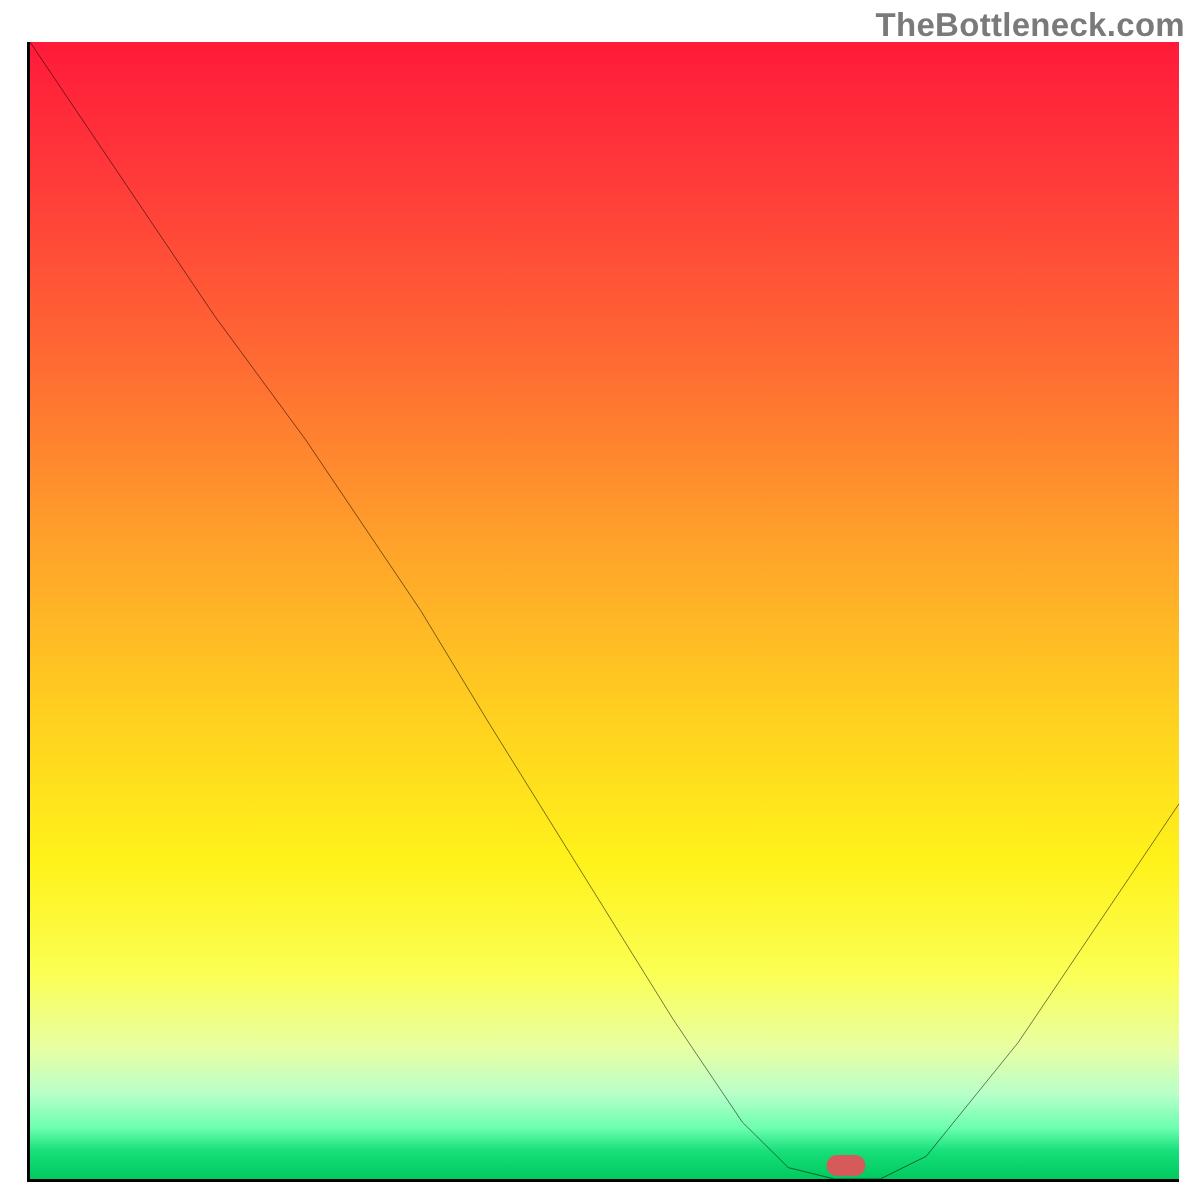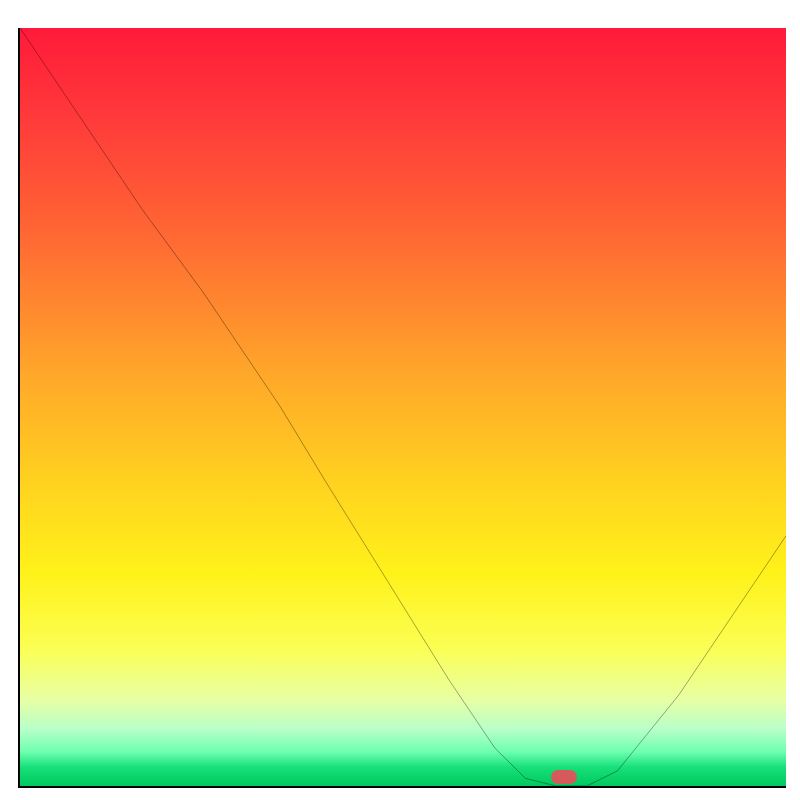--- a/index.html
+++ b/index.html
@@ -67,20 +67,21 @@
     border-radius: 7px;
     background: #d65a5a;
     transform: translate(-50%, -50%);
   }
 </style>
 </head>
 <body>
 
 <div class="frame">
 
+  <div class="watermark">TheBottleneck.com</div>
 
   <div class="plot">
 
     <svg class="curve-svg" viewBox="0 0 100 100" preserveAspectRatio="none">
       <path fill="none" stroke="#000000" stroke-width="0.35" vector-effect="non-scaling-stroke" d="M0.00 0.00 L8.00 12.00 L16.00 24.00 L24.00 35.00 L30.00 44.00 L34.00 50.00 L40.00 60.00 L48.00 73.00 L56.00 86.00 L62.00 95.00 L66.00 99.00 L70.00 100.00 L74.00 100.00 L78.00 98.00 L86.00 88.00 L94.00 76.00 L100.00 67.00"></path>
     </svg>
 
     <div class="marker" style="left: 71%; top: 98.8%;"></div>
 
   </div>

